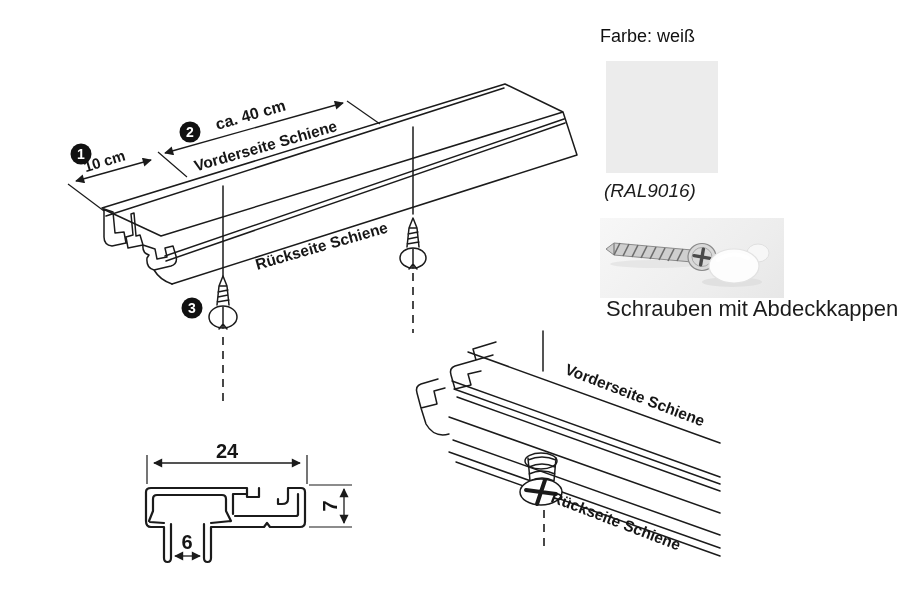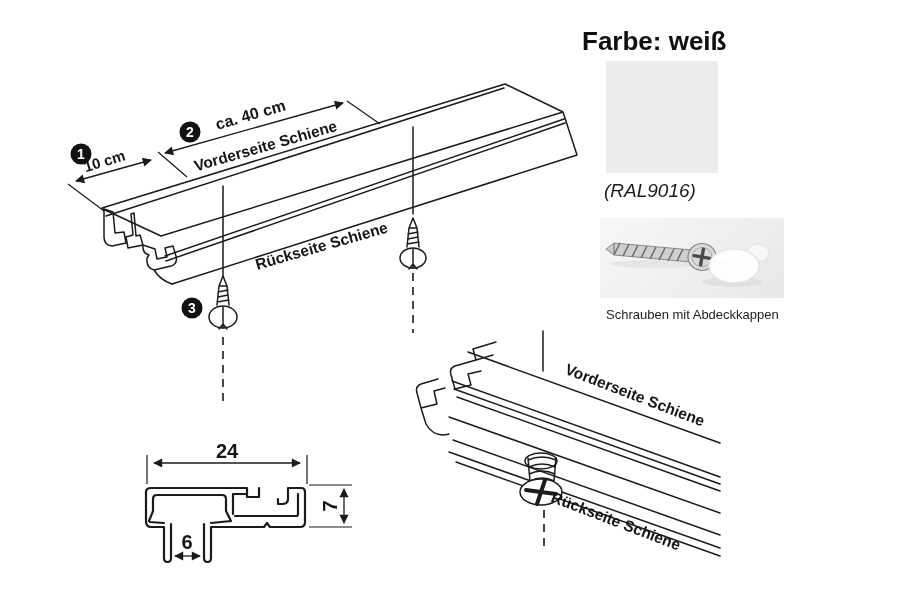--- a/index.html
+++ b/index.html
@@ -18,26 +18,26 @@
   
   text{font-family:"Liberation Sans",sans-serif;fill:#161616;}
   .lbl{font-weight:bold;font-size:15.5px;text-anchor:middle;}
   .dimt{font-weight:bold;font-size:15px;text-anchor:middle;}
   .dimt2{font-weight:bold;font-size:16px;text-anchor:middle;}
   .big{font-weight:bold;font-size:20px;text-anchor:middle;}
   .badge-c{fill:#111111;}
   .badge-t{fill:#ffffff;font-weight:bold;font-size:14px;text-anchor:middle;}
 
   
-  .heading{position:absolute;left:582px;top:26px;font-size:26px;font-weight:bold;color:#101010;}
+  .heading{position:absolute;left:600px;top:26px;font-size:18px;font-weight:normal;color:#101010;}
   .swatch{position:absolute;left:606px;top:61px;width:112px;height:112px;background:#ececec;}
   .ral{position:absolute;left:604px;top:180px;font-size:19px;color:#1c1c1c;font-style:italic;}
   .photo{position:absolute;left:600px;top:218px;width:184px;height:80px;
          background:linear-gradient(135deg,#f7f7f7 0%,#ededed 70%,#e7e7e7 100%);}
-  .caption{position:absolute;left:606px;top:307px;font-size:13px;color:#1c1c1c;}
+  .caption{position:absolute;left:606px;top:296px;font-size:22px;color:#1c1c1c;}
 </style>
 </head>
 <body>
 
 <div class="canvas">
 
   <svg class="lineart" width="900" height="600" viewBox="0 0 900 600">
     <defs>
       <marker id="ah" viewBox="0 0 10 10" refX="9" refY="5" markerWidth="9" markerHeight="7" orient="auto-start-reverse">
         <path d="M0,0 L10,5 L0,10 Z" fill="#1b1b1b"></path>

